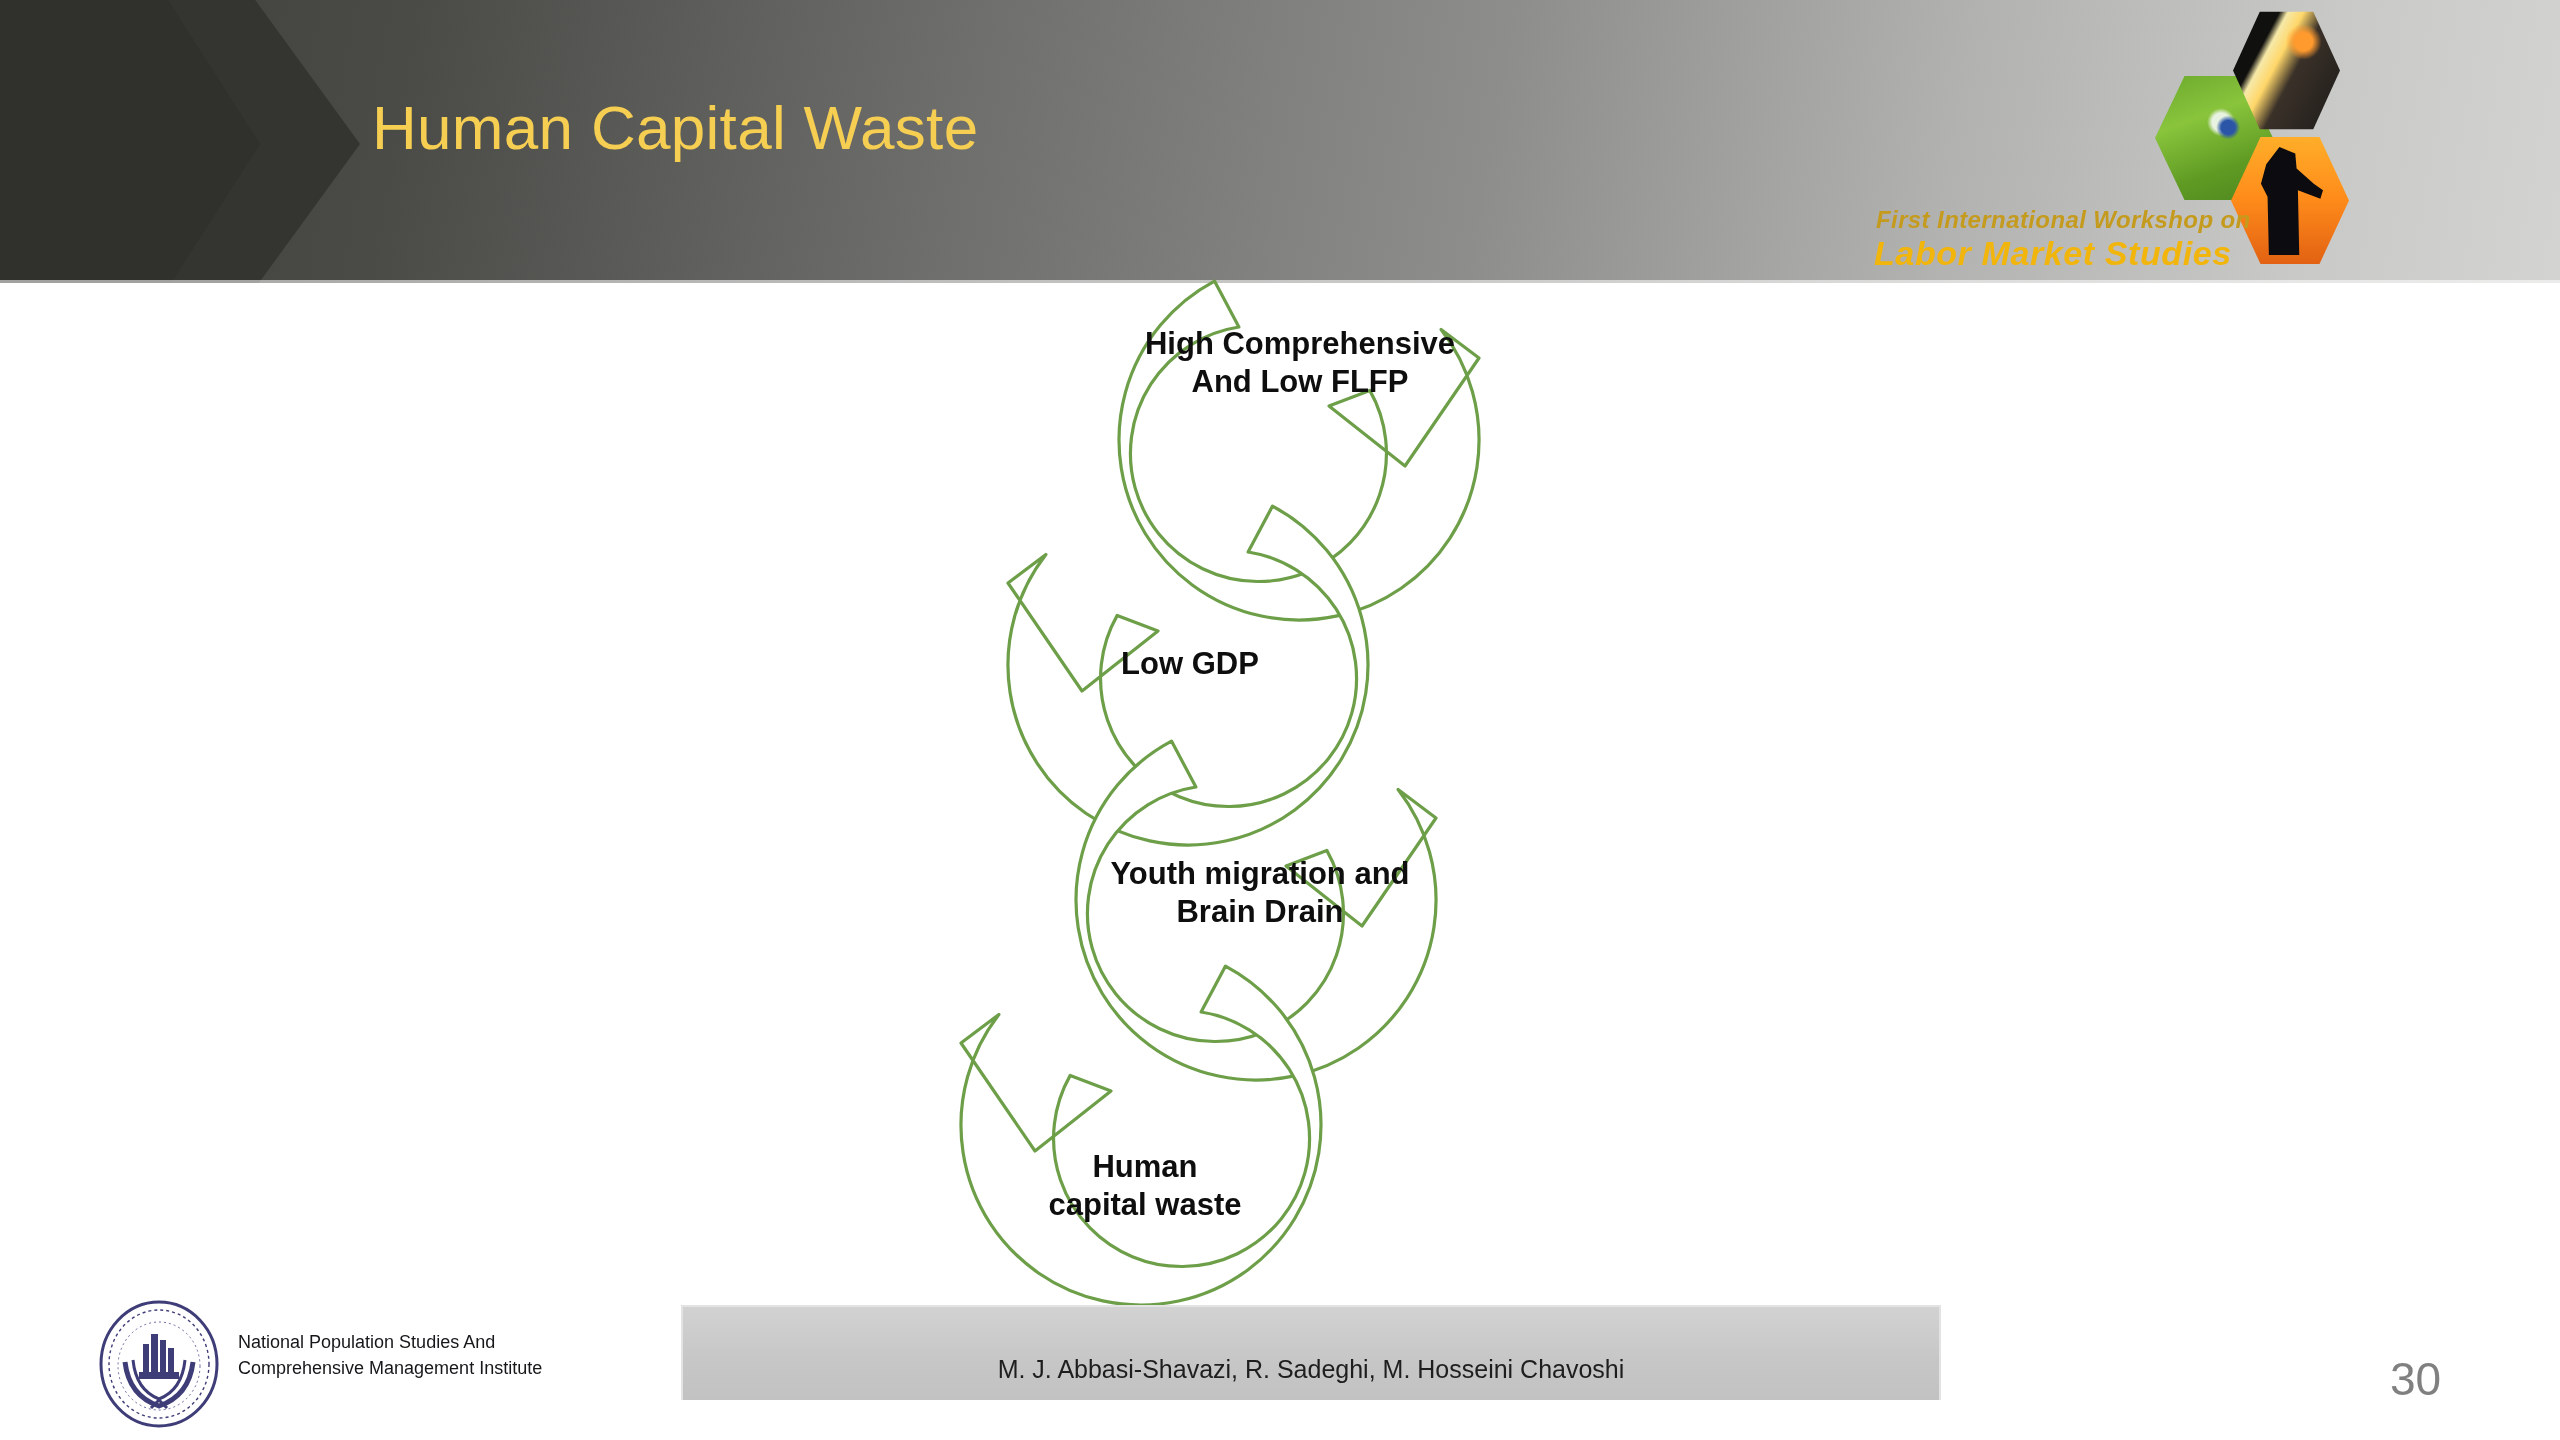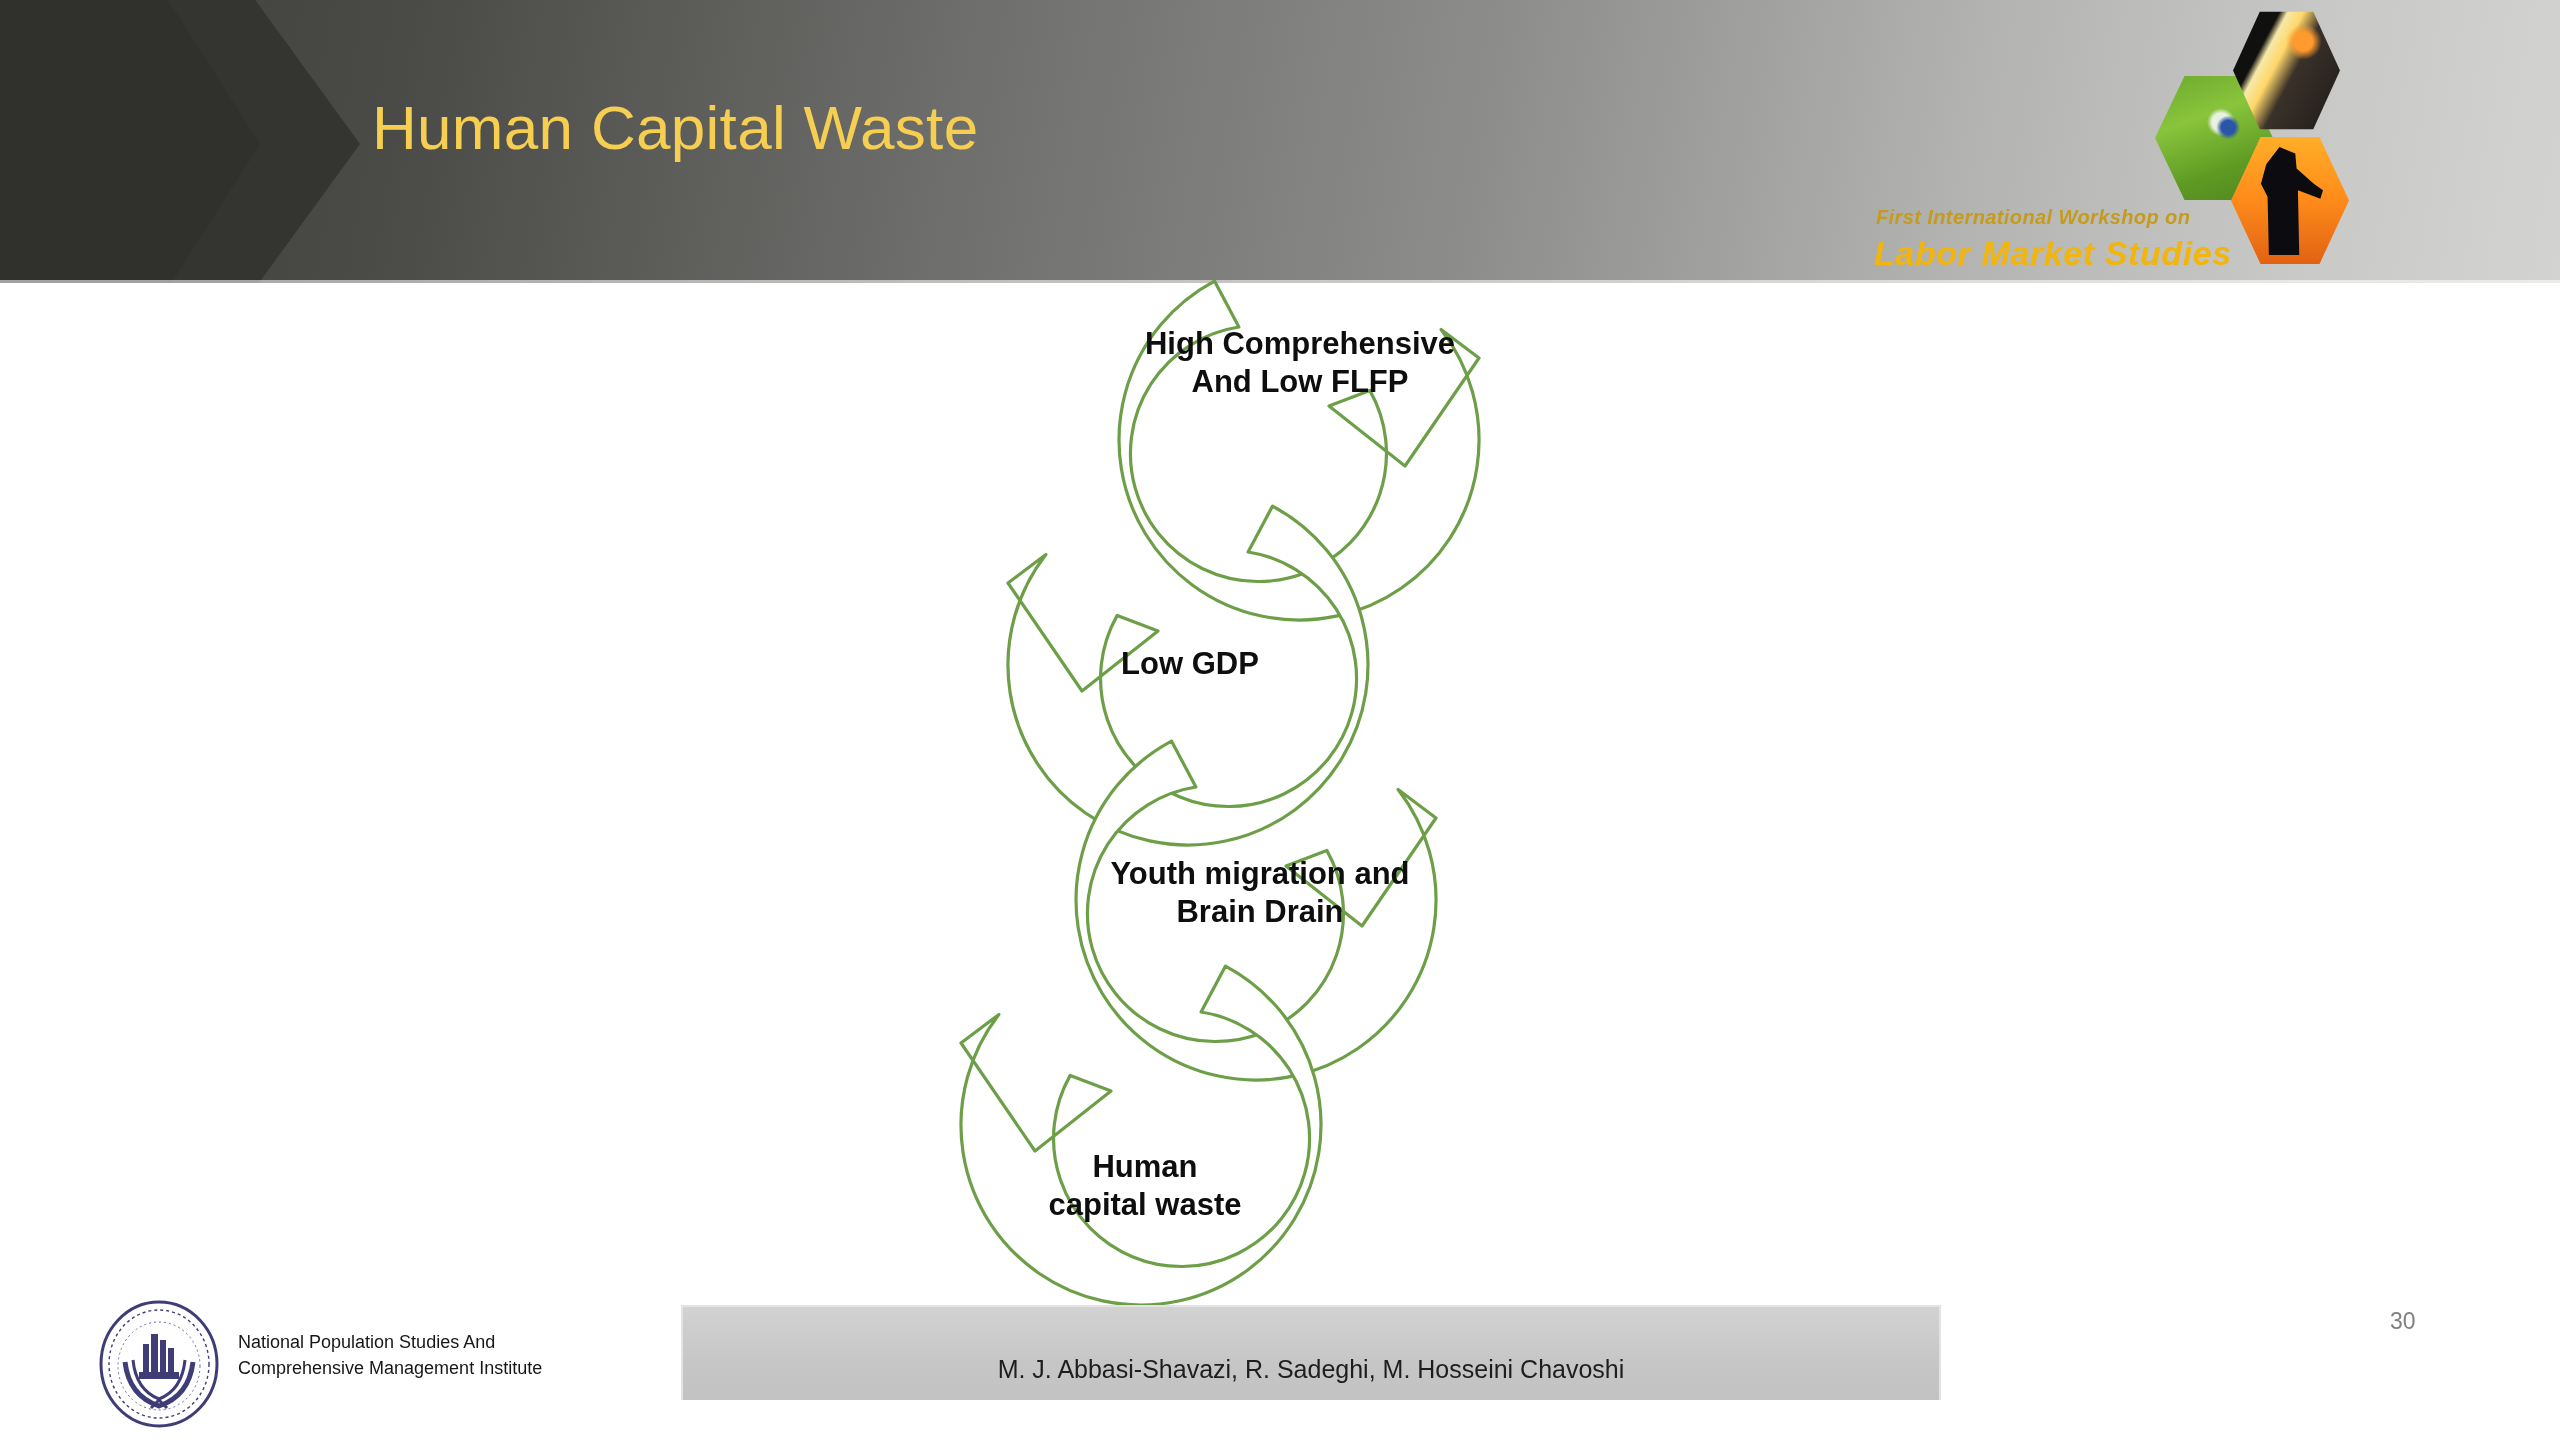--- a/index.html
+++ b/index.html
@@ -100,21 +100,21 @@
   #hex-worker-silhouette {
     position: absolute;
     left: 26px; top: 14px;
     width: 66px; height: 108px;
     background: #0c0b10;
     clip-path: polygon(34% 0%, 58% 6%, 60% 20%, 86% 34%, 100% 40%, 96% 48%, 62% 40%, 64% 100%, 18% 100%, 16% 46%, 6% 34%, 14% 16%);
   }
   #workshop-line1 {
     position: absolute;
     left: 26px; top: 206px;
-    font-size: 20px;
+    font-size: 24px;
     font-style: italic;
     font-weight: bold;
     color: #c59b1e;
     letter-spacing: .4px;
     white-space: nowrap;
     filter: blur(.4px);
   }
   #workshop-line2 {
     position: absolute;
     left: 24px; top: 234px;
@@ -171,22 +171,22 @@
   #institute-name {
     position: absolute;
     left: 238px; top: 1330px;
     font-size: 18px;
     line-height: 1.42;
     color: #17171a;
     white-space: pre-line;
   }
   #page-number {
     position: absolute;
-    left: 2390px; top: 1308px;
-    font-size: 23px;
+    left: 2390px; top: 1352px;
+    font-size: 46px;
     color: #808080;
   }
 </style>
 </head>
 <body>
 
 <div id="slide">
 
   <div id="header-banner">
     <div id="header-chevron"></div>

